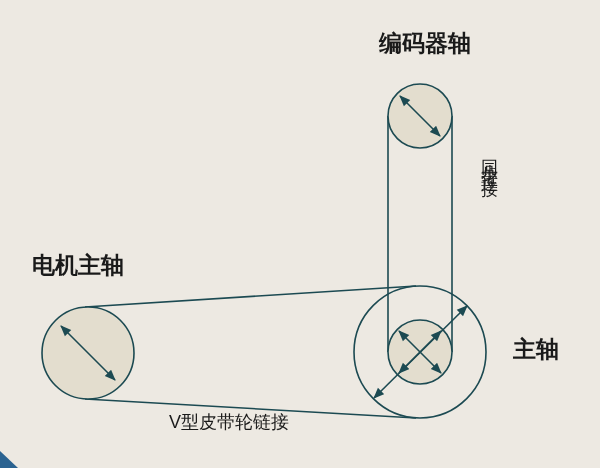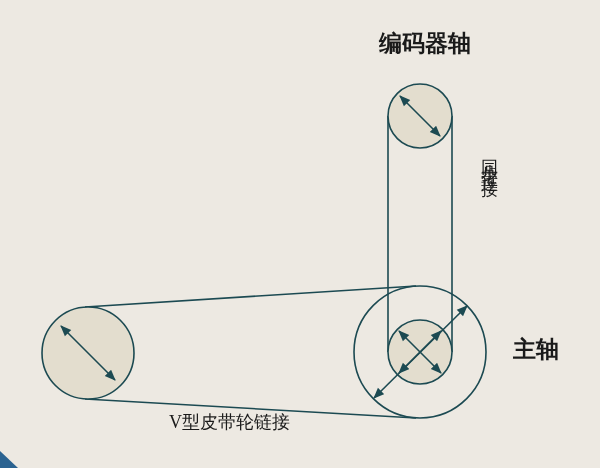--- a/index.html
+++ b/index.html
@@ -5,21 +5,20 @@
   * { margin: 0; padding: 0; box-sizing: border-box; }
   html, body { width: 600px; height: 468px; }
   body { font-family: "Liberation Sans", "DejaVu Sans", sans-serif; }
 
   .stage {
     position: relative;
     width: 600px;
     height: 468px;
     background: var(--background, #EDE9E2);
     overflow: hidden;
-    font-family: Liberation Serif, serif;
   }
 
   svg.diagram { position: absolute; left: 0; top: 0; }
 
   .stroke    { stroke: var(--line, #1C4A52); fill: none;  stroke-width: 1.6; }
   .pulley    { stroke: var(--line, #1C4A52); fill: var(--pulley-fill, #E3DDCE); stroke-width: 1.6; }
   .arrowline { stroke: var(--line, #1C4A52); fill: none;  stroke-width: 1.6; }
   .arrowhead { fill: var(--line, #1C4A52); }
   .corner    { fill: var(--corner-mark, #2B6391); }
 
@@ -77,20 +76,21 @@
     <line class="arrowline" x1="399" y1="331" x2="441" y2="373" marker-start="url(#ah-s)" marker-end="url(#ah-e)"></line>
     <line class="arrowline" x1="441" y1="331" x2="399" y2="373" marker-start="url(#ah-s)" marker-end="url(#ah-e)"></line>
 
     <line class="arrowline" x1="467" y1="306" x2="374" y2="398" marker-start="url(#ah-s)" marker-end="url(#ah-e)"></line>
 
     <polygon class="corner" points="0,451 18,468 0,468"></polygon>
   </svg>
 
   <div class="label label-encoder">编码器轴</div>
 
+  <div class="label label-motor">电机主轴</div>
 
   <div class="label label-main">主轴</div>
 
   <div class="label label-vbelt">V型皮带轮链接</div>
 
   <div class="label label-sync">同步带连接</div>
 
 </div>
 
 </body></html>

